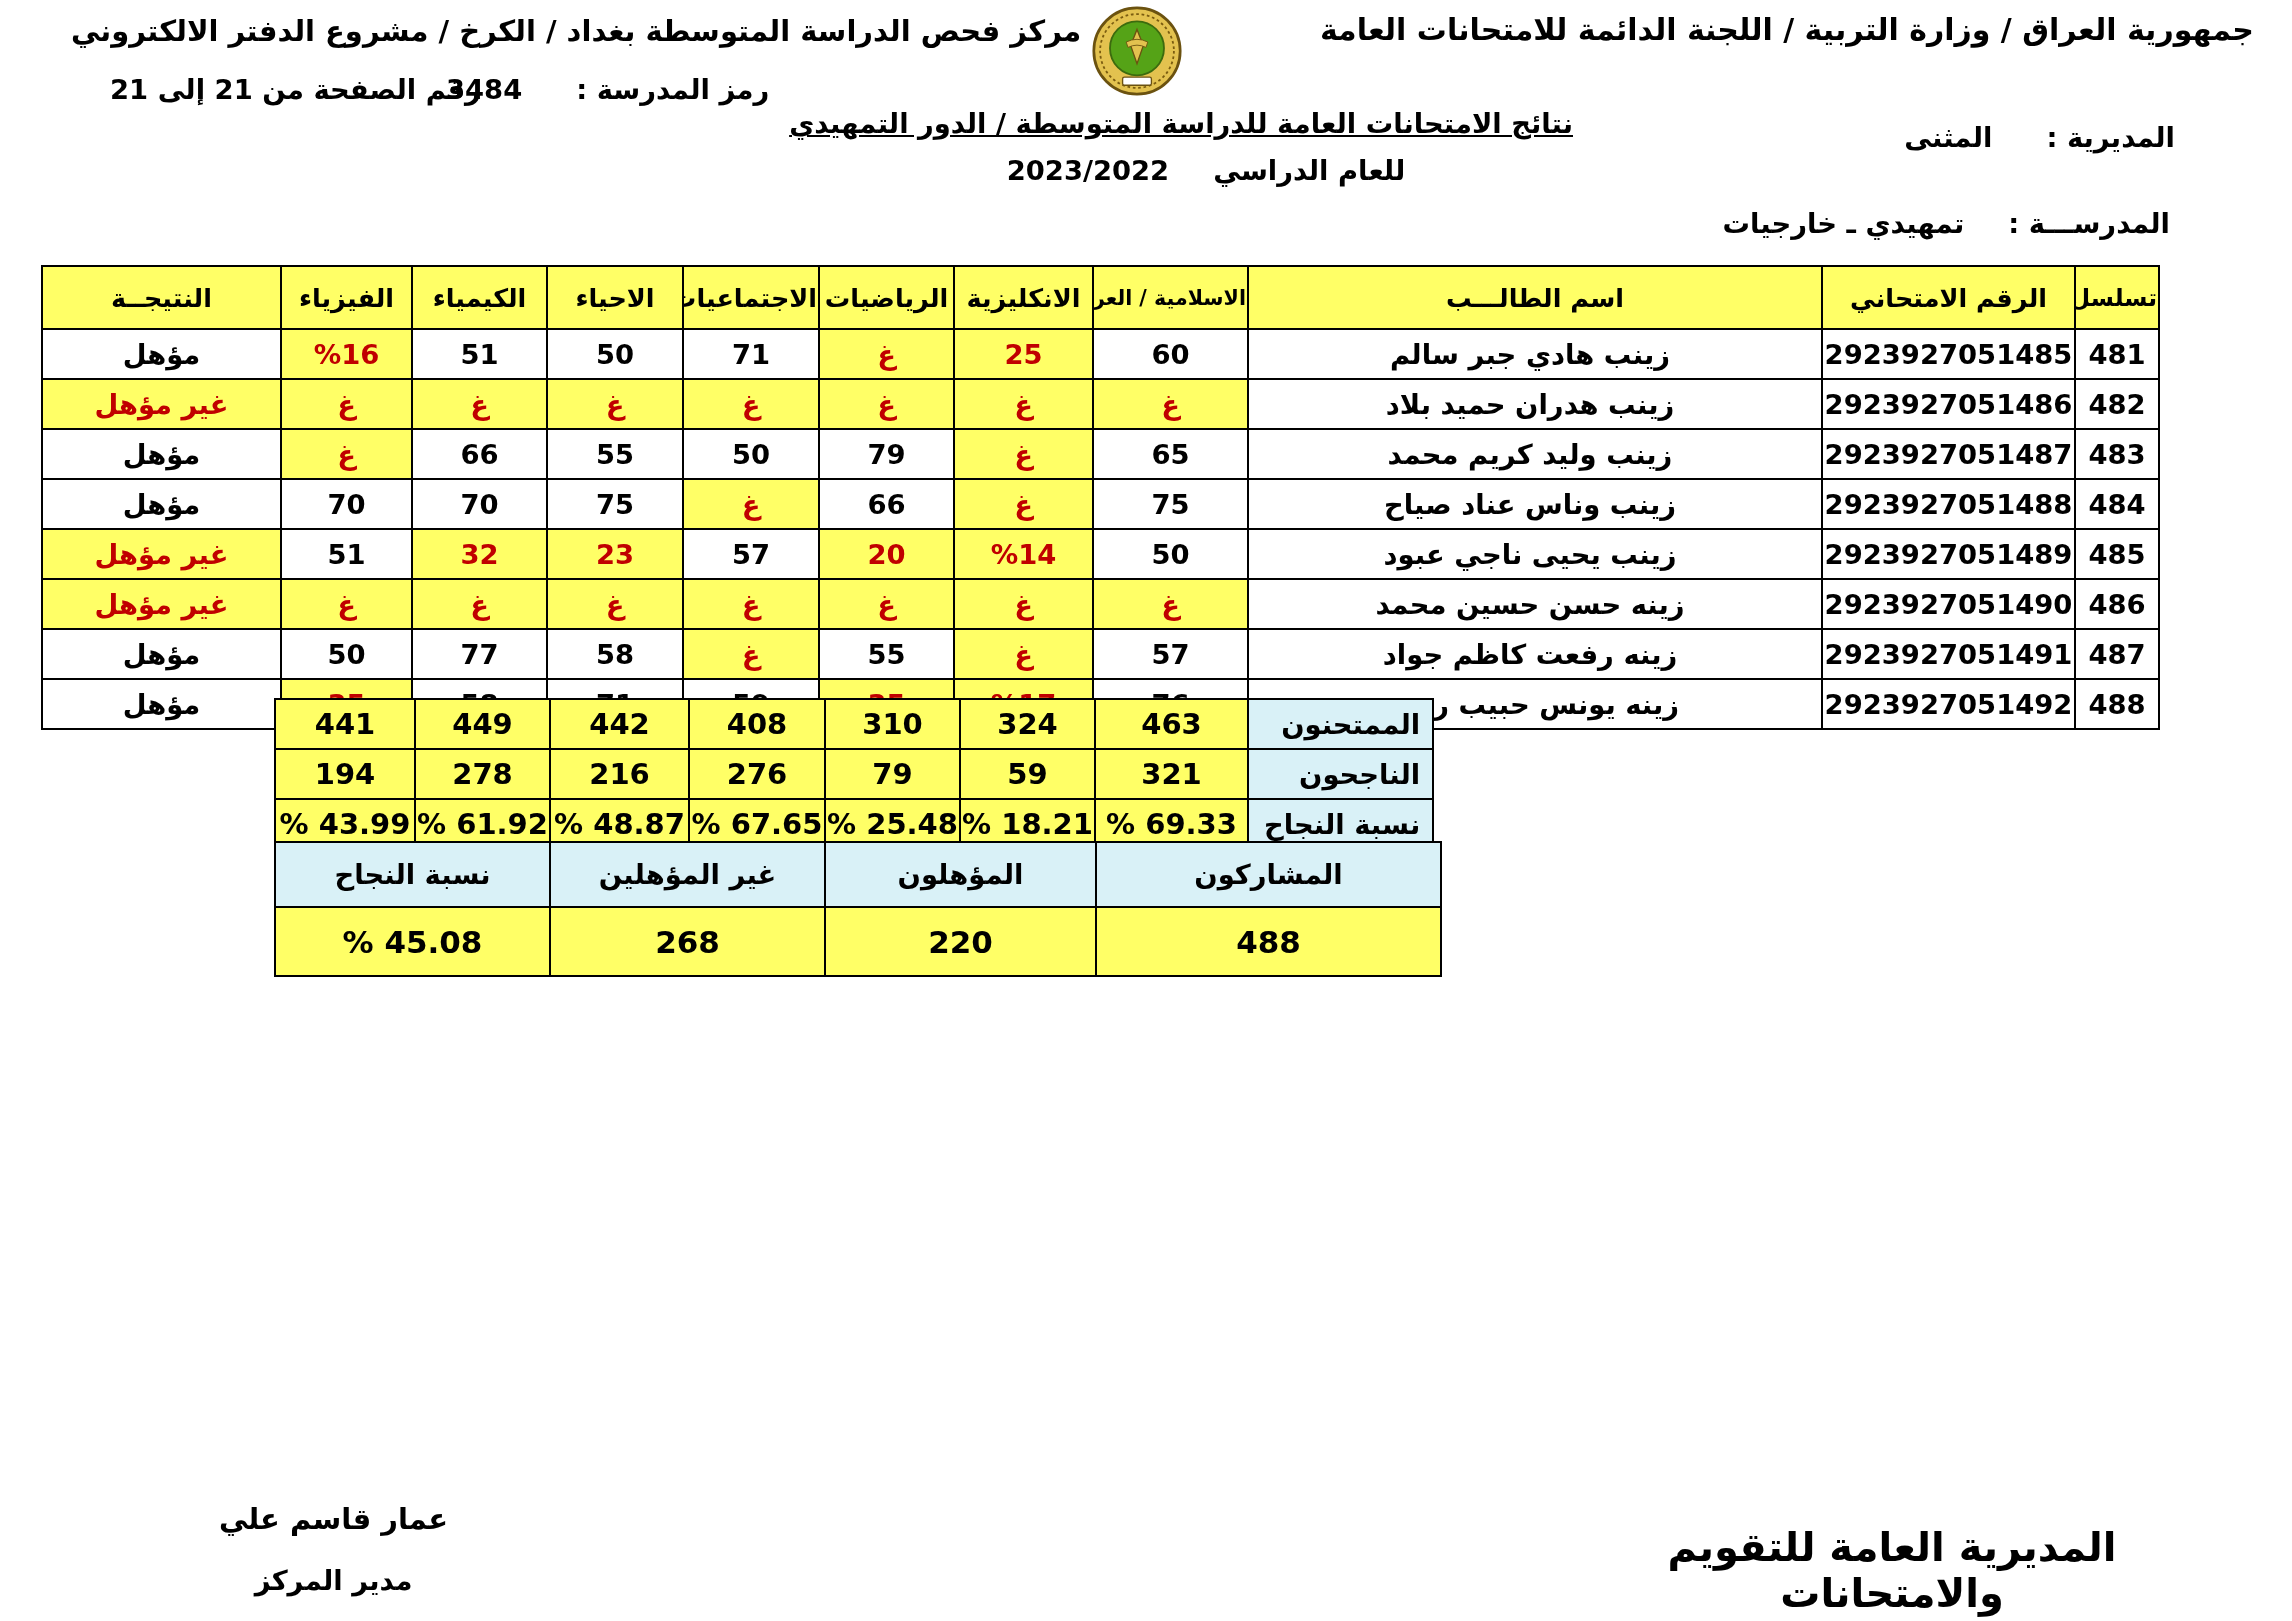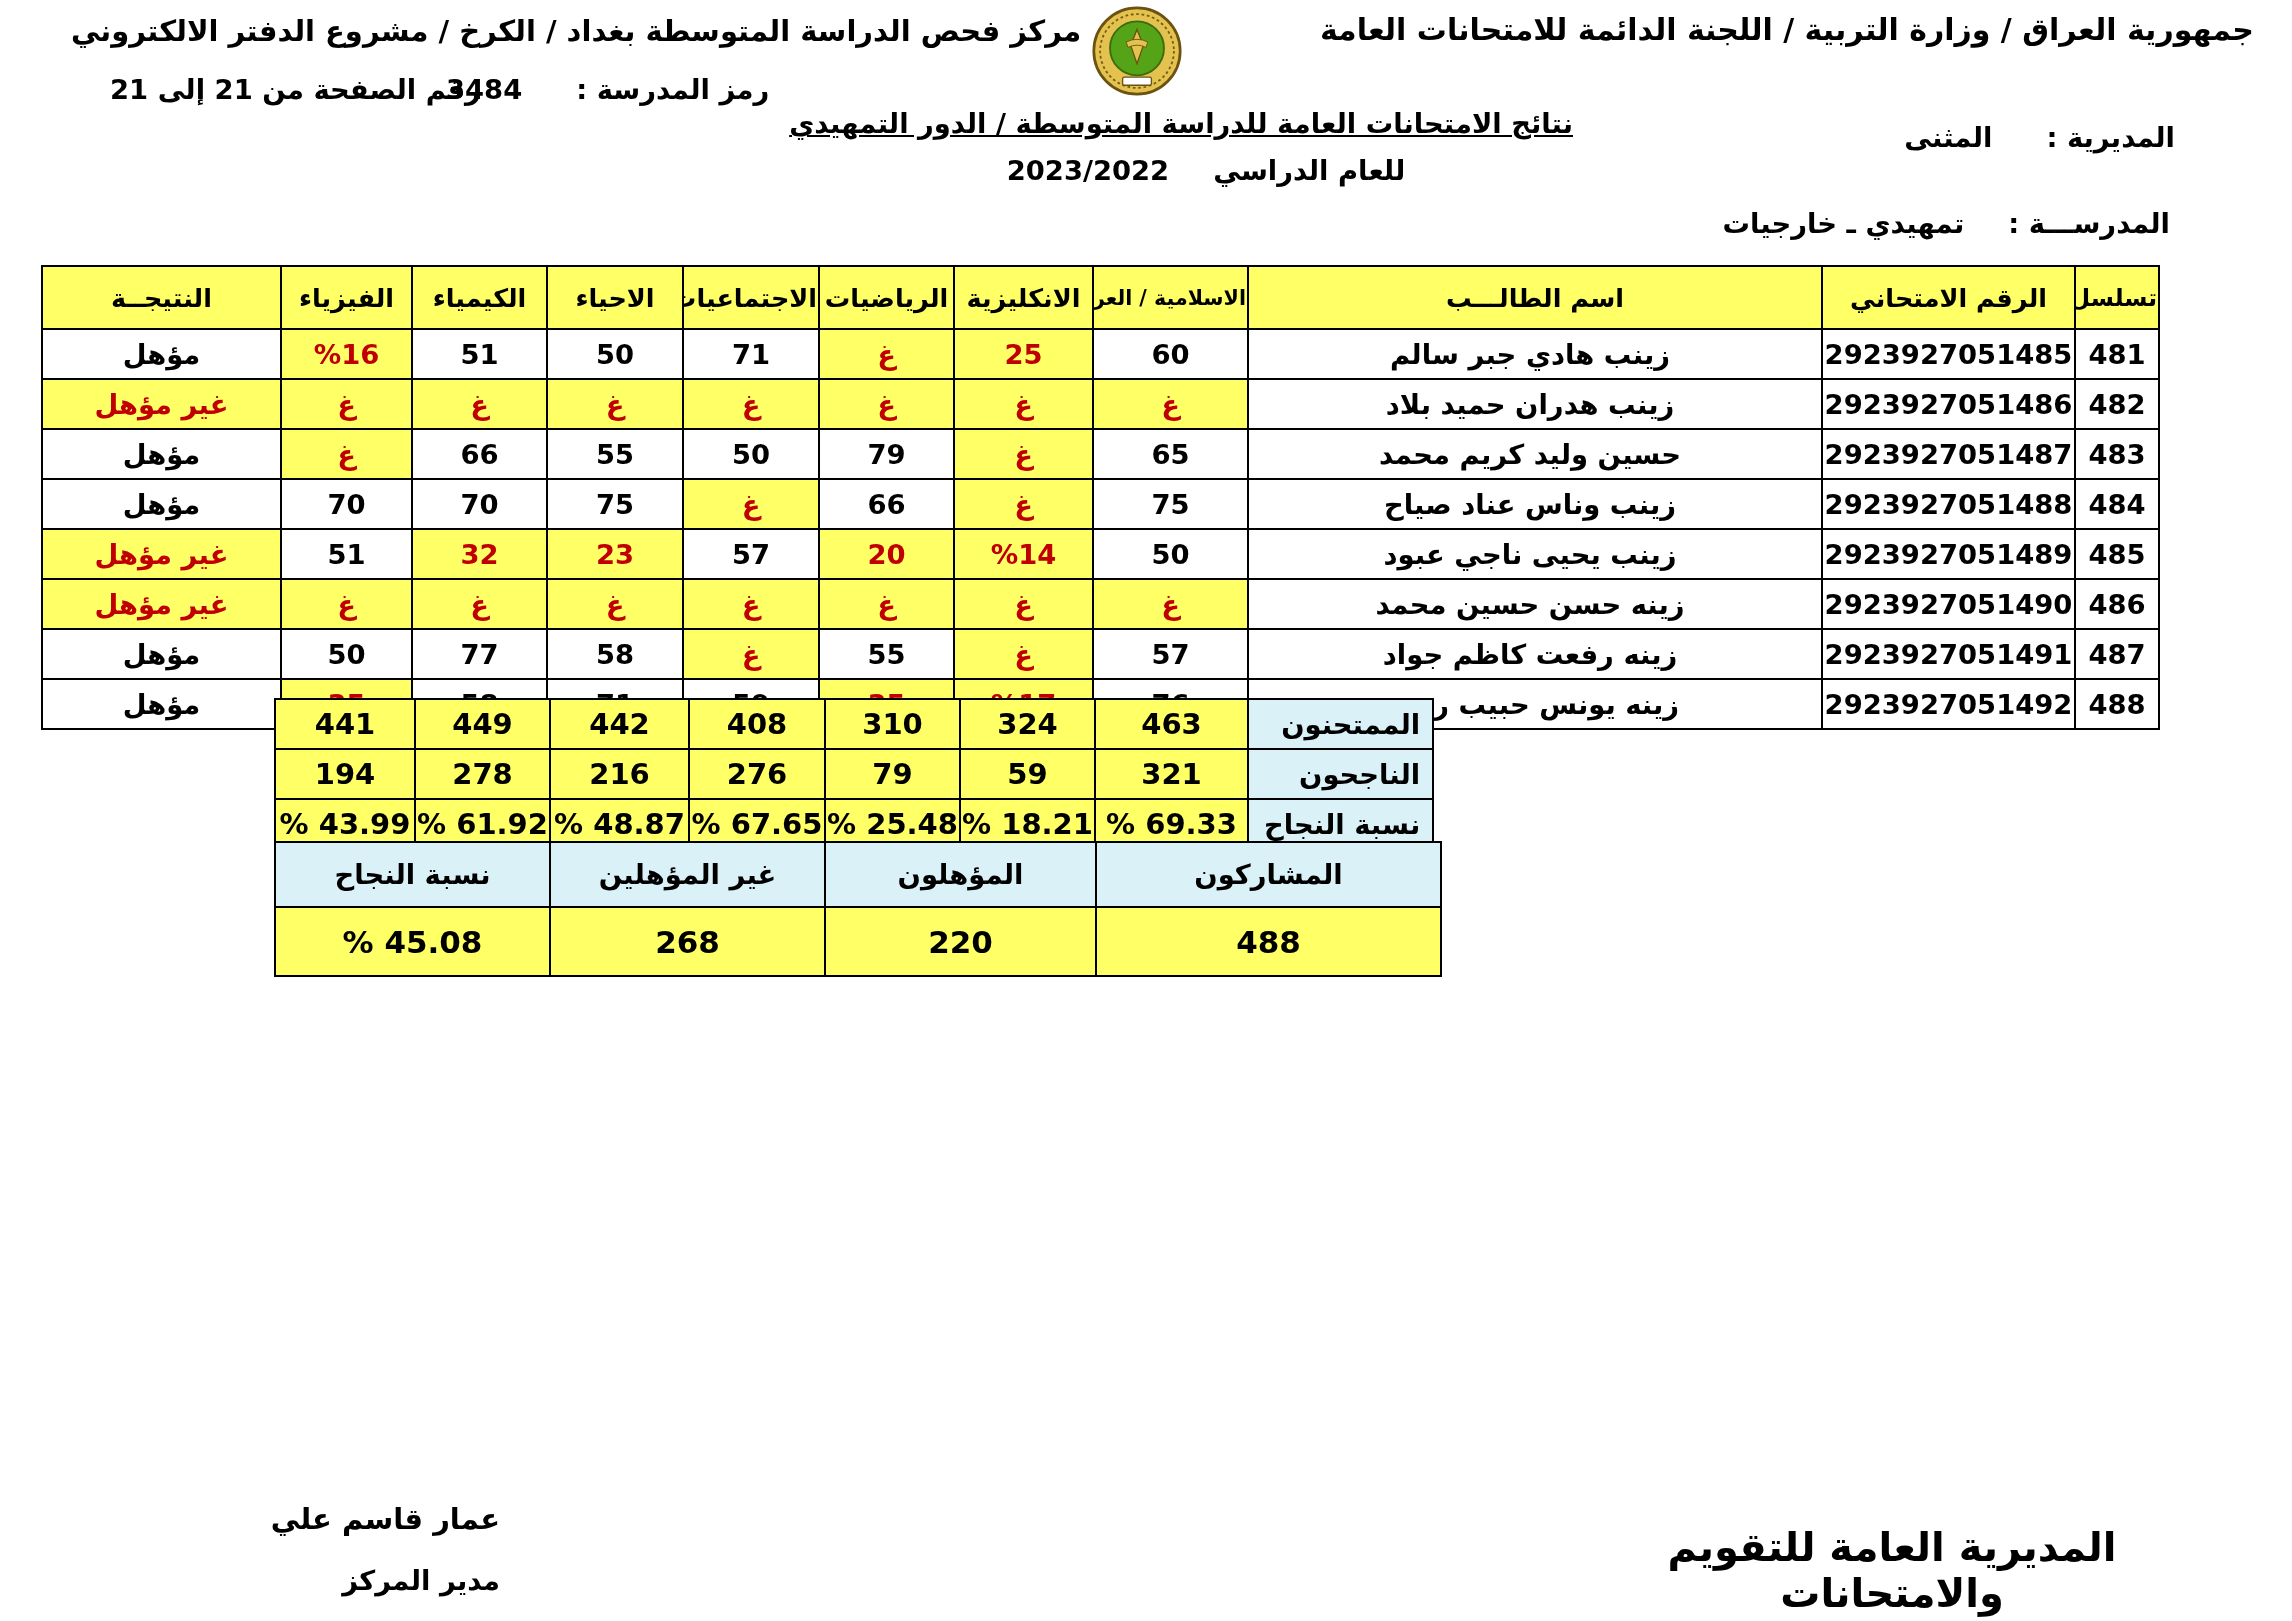--- a/index.html
+++ b/index.html
@@ -35,21 +35,21 @@
   .totals { left:274px; top:698px; width:1160px; border:2.9px solid #000; }
   .totals td { height:46px; font-weight:bold; }
   .totals .lab { background:var(--label-bg); text-align:right; padding-right:11.8px; font-size:27.4px; }
   .totals .val { background:var(--hl-bg); direction:ltr; text-align:center; font-size:29px; }
 
   .overall { left:274px; top:841px; width:1166px; border:2.9px solid #000; }
   .overall .lab { background:var(--label-bg); height:61px; text-align:center; font-size:27.4px; font-weight:bold; }
   .overall .val { background:var(--hl-bg); height:65px; direction:ltr; text-align:center; font-size:31px; font-weight:bold; }
 
   
-  .footer-manager { left:167px; top:1502px; width:333px; text-align:right; direction:rtl; }
+  .footer-manager { left:167px; top:1502px; width:333px; text-align:center; direction:rtl; }
   .footer-manager .l1 { font-size:29px; font-weight:bold; }
   .footer-manager .l2 { font-size:27.4px; font-weight:bold; margin-top:29px; }
   .footer-prog { left:1598px; top:1498px; width:588px; text-align:center; direction:rtl; }
   .footer-prog .l1 { font-size:29px; font-weight:bold; }
   .footer-prog .l2 { font-size:40px; font-weight:bold; margin-top:25.5px; }
 </style>
 </head>
 <body>
 
 <div class="page">
@@ -141,21 +141,21 @@
         <td class="v hl">غ</td>
         <td class="v hl">غ</td>
         <td class="v hl">غ</td>
         <td class="v hl">غ</td>
         <td class="v hl">غ</td>
         <td class="v hl">غير مؤهل</td>
       </tr>
       <tr>
         <td class="v">483</td>
         <td class="v">2923927051487</td>
-        <td class="name">حسين وليد كريم محمد</td>
+        <td class="name">زينب وليد كريم محمد</td>
         <td class="v">65</td>
         <td class="v hl">غ</td>
         <td class="v">79</td>
         <td class="v">50</td>
         <td class="v">55</td>
         <td class="v">66</td>
         <td class="v hl">غ</td>
         <td class="v">مؤهل</td>
       </tr>
       <tr>

